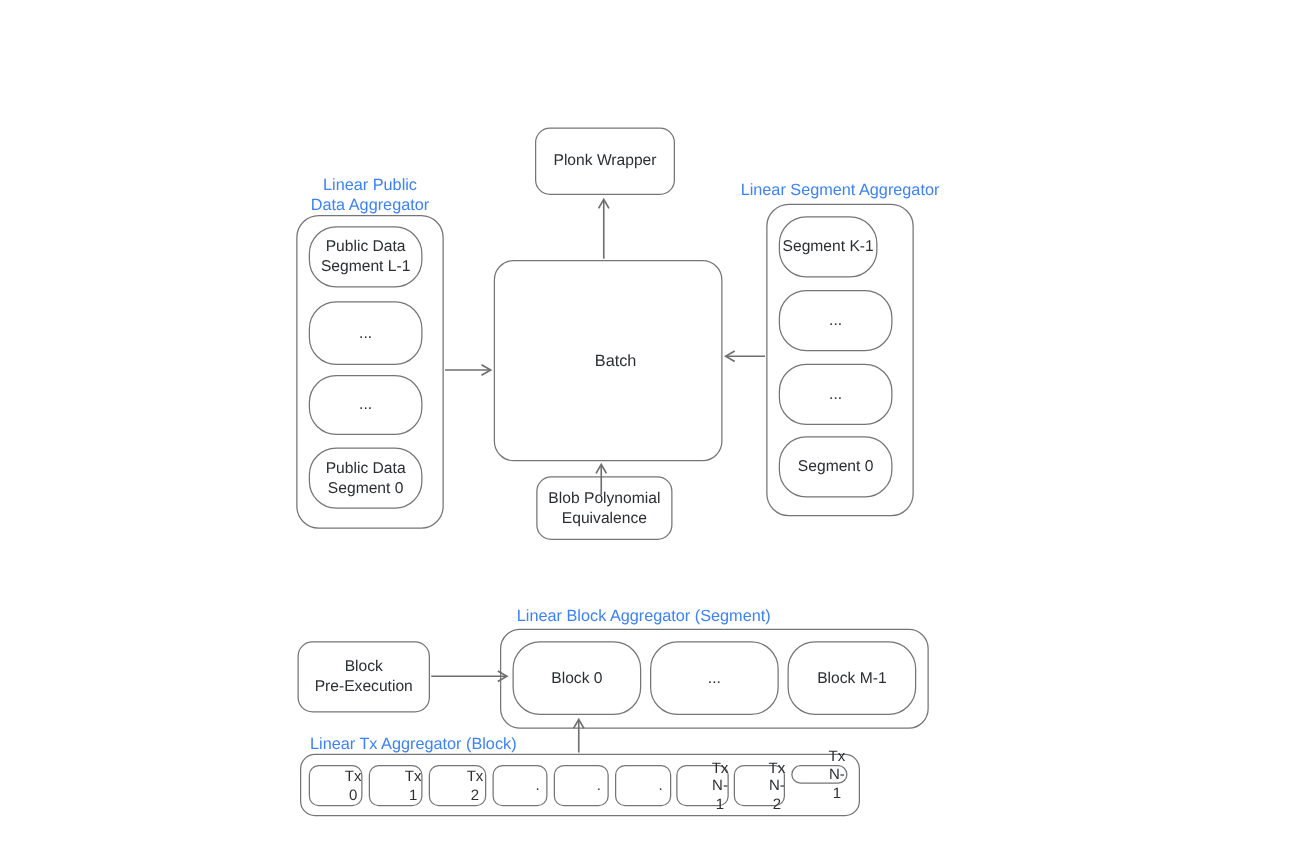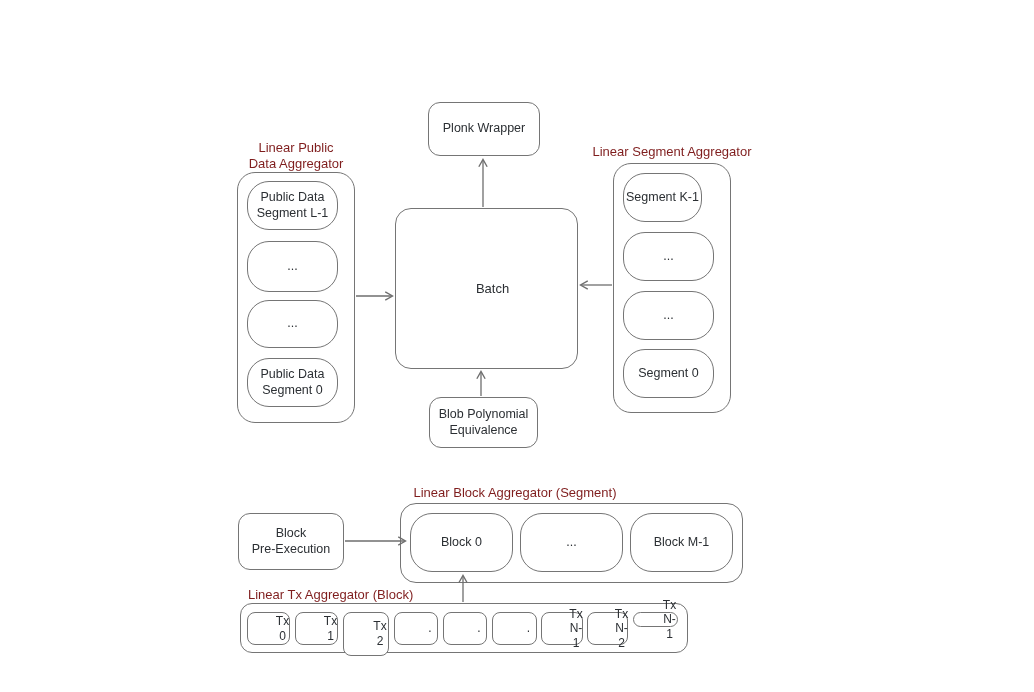--- a/index.html
+++ b/index.html
@@ -35,21 +35,21 @@
     color: #2b2f33;
   }
   .node.big { border-radius: 16px; font-size: 13px; }
   .node.small { border-radius: 8px; font-size: 12px; padding-left: 28px; }
   .section-label {
     position: absolute;
     font-size: 13px;
     line-height: 1.2;
     text-align: center;
     white-space: pre-line;
-    color: #7f1d1d;
+    color: #3b82f6;
   }
   .section-label.left-align { text-align: left; }
   .connectors {
     position: absolute;
     left: 0; top: 0;
     width: 1034px;
     height: 692px;
     pointer-events: none;
   }
 </style>
@@ -70,37 +70,37 @@
 
   <div class="section-label" style="left:592px; top:144px; width:160px;">Linear Segment Aggregator</div>
   <div class="group" style="left:613px; top:163px; width:118px; height:250px;"></div>
   <div class="node" style="left:623px; top:173px; width:79px; height:49px;">Segment K-1</div>
   <div class="node" style="left:623px; top:232px; width:91px; height:49px;">...</div>
   <div class="node" style="left:623px; top:291px; width:91px; height:49px;">...</div>
   <div class="node" style="left:623px; top:349px; width:91px; height:49px;">Segment 0</div>
 
   <div class="node" style="left:428px; top:102px; width:112px; height:54px; border-radius:12px;">Plonk Wrapper</div>
   <div class="node big" style="left:395px; top:208px; width:183px; height:161px;padding-left:12px;">Batch</div>
-  <div class="node" style="left:429px; top:397px; width:109px; height:51px; border-radius:12px;">Blob Polynomial
+  <div class="node" style="left:429px; top:381px; width:109px; height:51px; border-radius:12px;">Blob Polynomial
 Equivalence</div>
 
   <div class="section-label" style="left:395px; top:485px; width:240px;">Linear Block Aggregator (Segment)</div>
   <div class="group" style="left:400px; top:503px; width:343px; height:80px; border-radius:16px;"></div>
   <div class="node" style="left:410px; top:513px; width:103px; height:59px;">Block 0</div>
   <div class="node" style="left:520px; top:513px; width:103px; height:59px;">...</div>
   <div class="node" style="left:630px; top:513px; width:103px; height:59px;">Block M-1</div>
 
   <div class="node" style="left:238px; top:513px; width:106px; height:57px; border-radius:12px;">Block
 Pre-Execution</div>
 
   <div class="section-label left-align" style="left:248px; top:587px; width:200px;">Linear Tx Aggregator (Block)</div>
   <div class="group" style="left:240px; top:603px; width:448px; height:50px; border-radius:12px;"></div>
   <div class="node small" style="left:247px; top:612px; width:43px; height:33px;">Tx 0</div>
   <div class="node small" style="left:295px; top:612px; width:43px; height:33px;">Tx 1</div>
-  <div class="node small" style="left:343px; top:612px; width:46px; height:44px;">Tx 2</div>
+  <div class="node small" style="left:343px; top:612px; width:46px; height:33px;">Tx 2</div>
   <div class="node small" style="left:394px; top:612px; width:44px; height:33px;">.</div>
   <div class="node small" style="left:443px; top:612px; width:44px; height:33px;">.</div>
   <div class="node small" style="left:492px; top:612px; width:45px; height:33px;">.</div>
   <div class="node small" style="left:541px; top:612px; width:42px; height:33px;">Tx N-1</div>
   <div class="node small" style="left:587px; top:612px; width:41px; height:33px;">Tx N-2</div>
   <div class="node small" style="left:633px; top:612px; width:45px; height:15px;">Tx N-1</div>
 
   <svg class="connectors" viewBox="0 0 1034 692" xmlns="http://www.w3.org/2000/svg">
     <defs>
       <marker id="arrow" viewBox="0 0 10 10" refX="8" refY="5" markerWidth="8" markerHeight="8" orient="auto-start-reverse">

